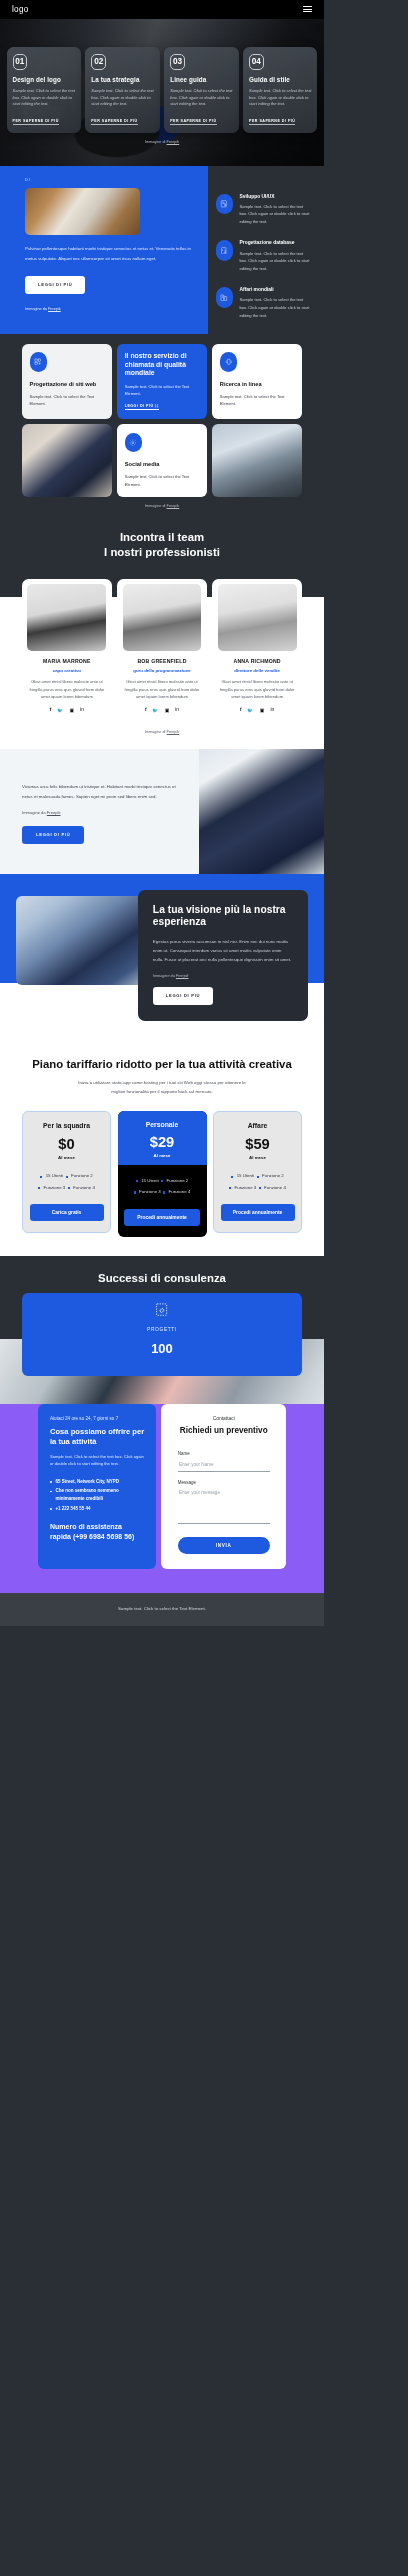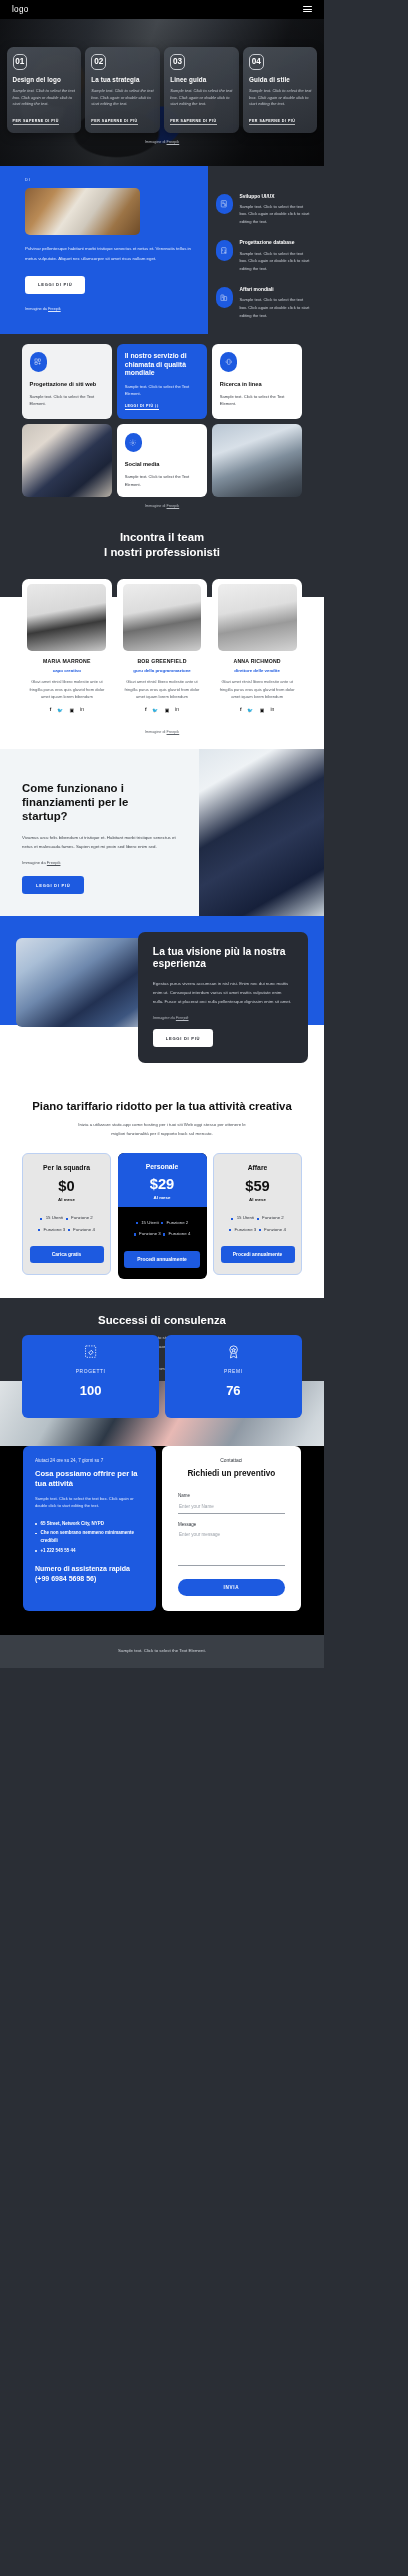--- a/index.html
+++ b/index.html
@@ -141,21 +141,21 @@
   .stats .credit{color:#c6cad1;padding-bottom:9.8px}
   .stats-photo{position:relative;height:136px;
     background:linear-gradient(120deg,#dfe3e6 0%,#b6c0c6 18%,#2d3846 34%,#e8b9b4 50%,#8f99a4 66%,#cfd6db 84%,#eef1f3 100%)}
   .sgrid2{position:absolute;top:-46px;left:0;right:0;display:flex;gap:5.4px;padding:0 22px;z-index:4}
   .stat{flex:1;background:#1d5ae0;border-radius:6px;padding:8.7px 3.3px 8.7px;text-align:center;min-height:83px}
   .stat svg{width:15.2px;height:15.2px;stroke:#fff;fill:none;stroke-width:1.3;margin-bottom:7.6px}
   .stat .lbl{color:#e8eeff;font-size:4.9px;letter-spacing:0.6px;line-height:1.35;margin-bottom:7.6px}
   .stat .val{color:#fff;font-size:13px;font-weight:700}
 
   
-  .contact-sec{position:relative;background:#000000;padding:0 1px 24px}
+  .contact-sec{position:relative;background:#8b5cf6;padding:0 16px 24px}
   .contact-in{display:flex;padding:0 22px;margin-top:-71px;position:relative;z-index:6}
   .c-left{width:180px;background:#1d5ae0;border-radius:6px;padding:12px 12px 16.3px}
   .c-left .hrs{color:#e1e9fc;font-size:4.6px;margin-bottom:6px}
   .c-left h3{color:#fff;font-size:7.6px;font-weight:700;line-height:1.3;margin-bottom:6px}
   .c-left p{color:#e1e9fc;font-size:4.1px;line-height:1.85;margin-bottom:9.8px}
   .c-list{list-style:none;margin-bottom:9.8px}
   .c-list li{color:#fff;font-size:4.5px;font-weight:700;line-height:1.75;padding-left:5.4px;position:relative;margin-bottom:1.6px}
   .c-list li:before{content:"";position:absolute;left:0;top:3.3px;width:1.9px;height:1.9px;background:#fff;border-radius:50%}
   .c-left h4{color:#fff;font-size:7px;font-weight:700;line-height:1.35}
   .c-right{width:185px;margin-left:5.4px;background:#fff;border-radius:6px;padding:12px 16.3px 15.2px;text-align:center}
@@ -359,21 +359,20 @@
           <span>▣</span>
           <span>in</span>
         </div>
       </div>
     </div>
     <div class="team-credit"><span>Immagine di </span><u>Freepik</u></div>
   </div>
 
   <div class="startup">
     <div class="su-l">
-      <h2>Come funzionano i finanziamenti per le startup?</h2>
       <p>Vivamus arcu felis bibendum ut tristique et. Habitant morbi tristique senectus et netus et malesuada fames. Sapien eget mi proin sed libero enim sed.</p>
       <div class="su-credit"><span>Immagine da </span><u>Freepik</u></div>
       <button class="btn-blue">LEGGI DI PIÙ</button>
     </div>
     <div class="su-r"></div>
   </div>
 
   <div class="vision">
     <div class="vision-bg"></div>
     <div class="vision-in">
@@ -444,29 +443,20 @@
     <div class="credit"><span>Image from </span><u>Freepik</u></div>
     <div class="stats-photo">
       <div class="sgrid2">
         <div class="stat">
           <svg viewBox="0 0 24 24">
               <rect x="4" y="3" width="16" height="18" rx="1" stroke-dasharray="2 2"></rect>
               <path d="M9 14l4-4 3 3-4 4z"></path>
             </svg>
           <div class="lbl">PROGETTI</div>
           <div class="val">100</div>
-        </div>
-        <div class="stat">
-          <svg viewBox="0 0 24 24">
-              <circle cx="12" cy="9" r="6"></circle>
-              <path d="M12 6.5l1 2 2.2.2-1.7 1.5.5 2.2L12 11.2 10 12.4l.5-2.2L8.8 8.7 11 8.5z"></path>
-              <path d="M8.5 14L7 22l5-2.5L17 22l-1.5-8"></path>
-            </svg>
-          <div class="lbl">PREMI</div>
-          <div class="val">76</div>
         </div>
       </div>
     </div>
   </div>
 
   <div class="contact-sec">
     <div class="contact-in">
       <div class="c-left">
         <div class="hrs">Aiutaci 24 ore su 24, 7 giorni su 7</div>
         <h3>Cosa possiamo offrire per la tua attività</h3>

